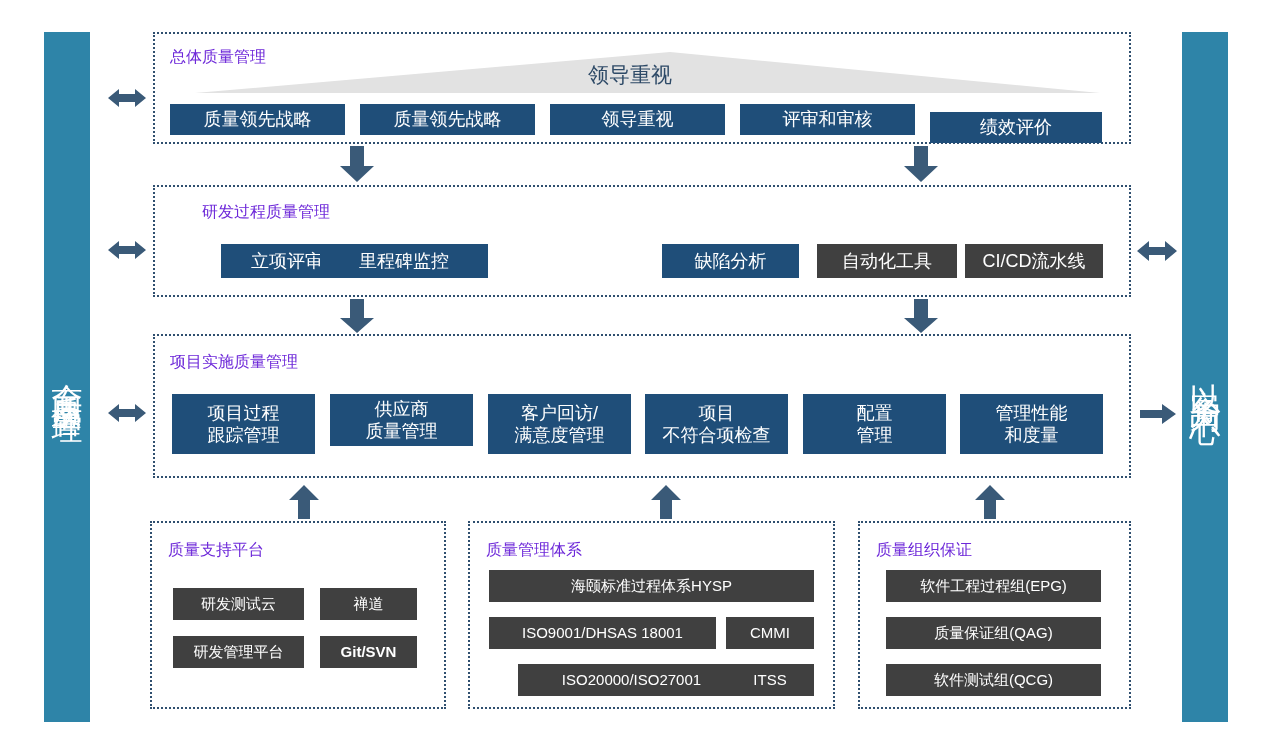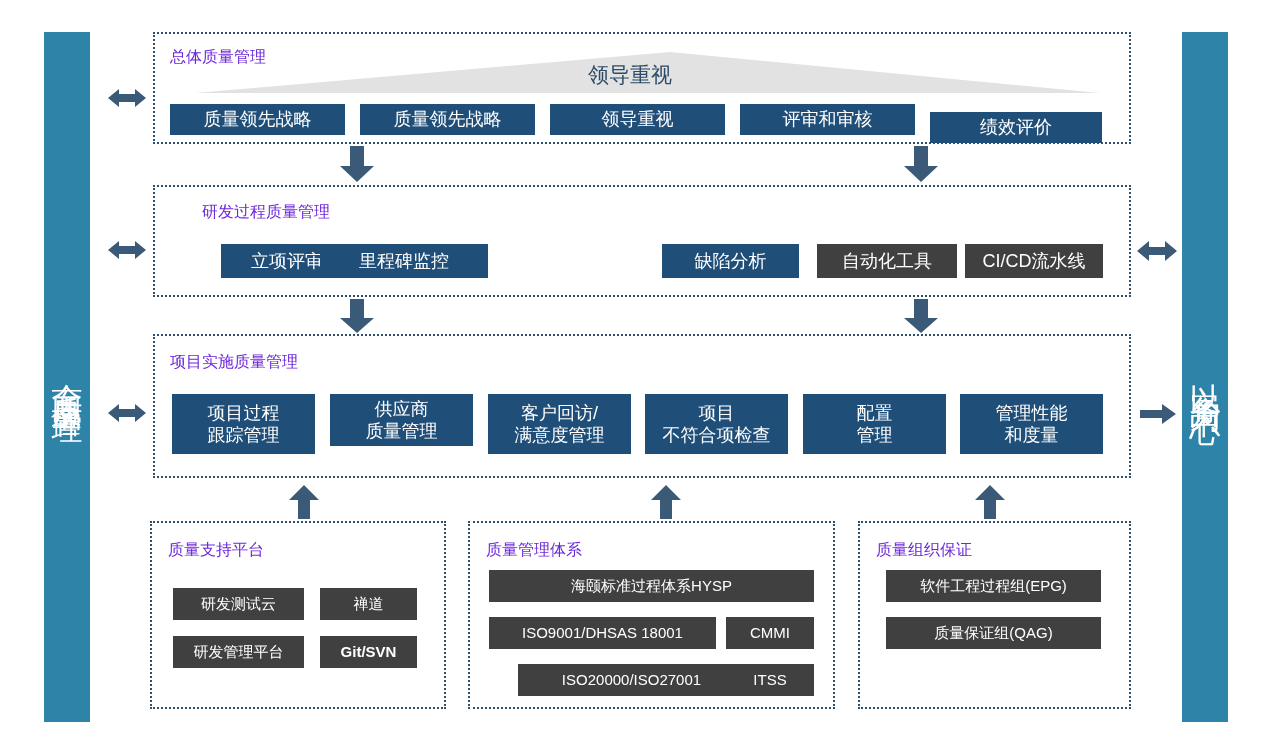--- a/index.html
+++ b/index.html
@@ -149,20 +149,21 @@
   <div class="chip teal small" style="left:726px;top:617px;width:88px;height:32px;">CMMI</div>
   <div class="chip teal small" style="left:489px;top:664px;width:227px;height:32px;margin-left:29px;">ISO20000/ISO27001</div>
   <div class="chip teal small" style="left:726px;top:664px;width:88px;height:32px;">ITSS</div>
 
   <div class="panel" style="left:858px;top:521px;width:273px;height:188px;"></div>
 
   <div class="panel-title" style="left:876px;top:540px;">质量组织保证</div>
 
   <div class="chip teal small" style="left:886px;top:570px;width:215px;height:32px;">软件工程过程组(EPG)</div>
   <div class="chip teal small" style="left:886px;top:617px;width:215px;height:32px;">质量保证组(QAG)</div>
+  <div class="chip teal small" style="left:886px;top:664px;width:215px;height:32px;">软件测试组(QCG)</div>
 
   <div class="arrow" style="left:108px;top:87px;">
     <svg width="38" height="22" viewBox="0 0 38 22">
       <path d="M0,11 L11,2 L11,7 L27,7 L27,2 L38,11 L27,20 L27,15 L11,15 L11,20 Z" fill="#3A5A78"></path>
     </svg>
   </div>
   <div class="arrow" style="left:108px;top:239px;">
     <svg width="38" height="22" viewBox="0 0 38 22">
       <path d="M0,11 L11,2 L11,7 L27,7 L27,2 L38,11 L27,20 L27,15 L11,15 L11,20 Z" fill="#3A5A78"></path>
     </svg>

